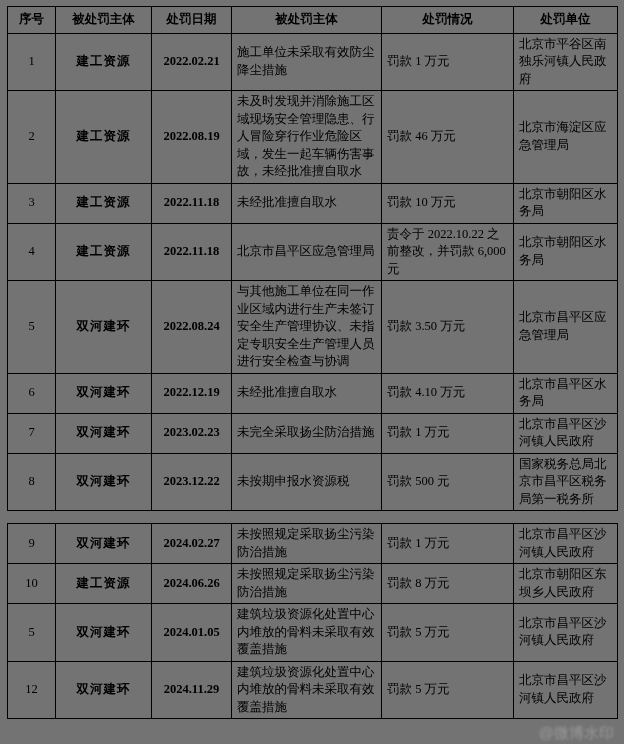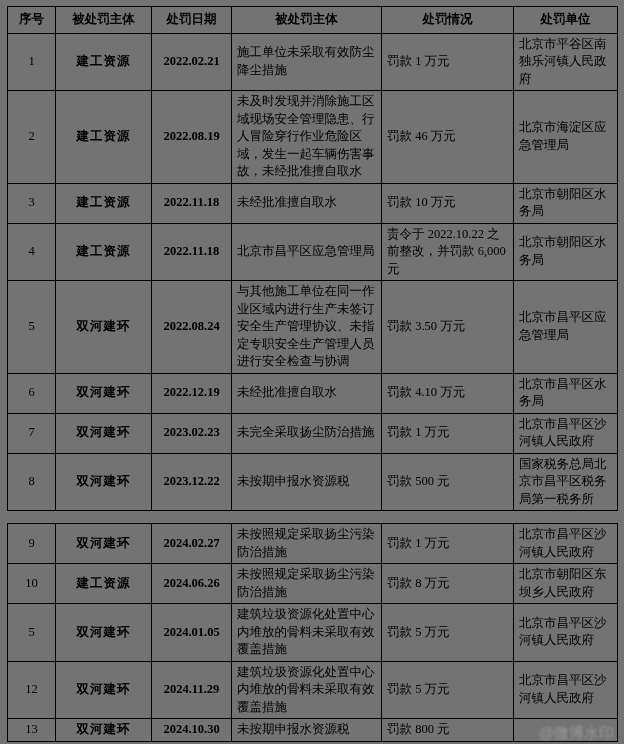--- a/index.html
+++ b/index.html
@@ -195,26 +195,18 @@
           <td class="cell-authority">北京市昌平区沙河镇人民政府</td>
         </tr>
         <tr>
           <td class="cell-no">12</td>
           <td class="cell-entity">双河建环</td>
           <td class="cell-date">2024.11.29</td>
           <td class="cell-reason">建筑垃圾资源化处置中心内堆放的骨料未采取有效覆盖措施</td>
           <td class="cell-result">罚款 5 万元</td>
           <td class="cell-authority">北京市昌平区沙河镇人民政府</td>
         </tr>
-        <tr>
-          <td class="cell-no">13</td>
-          <td class="cell-entity">双河建环</td>
-          <td class="cell-date">2024.10.30</td>
-          <td class="cell-reason">未按期申报水资源税</td>
-          <td class="cell-result">罚款 800 元</td>
-          <td class="cell-authority"></td>
-        </tr>
       </tbody>
   </table>
 
   <div class="watermark">@微博水印</div>
 
 </div>
 
 </body></html>

